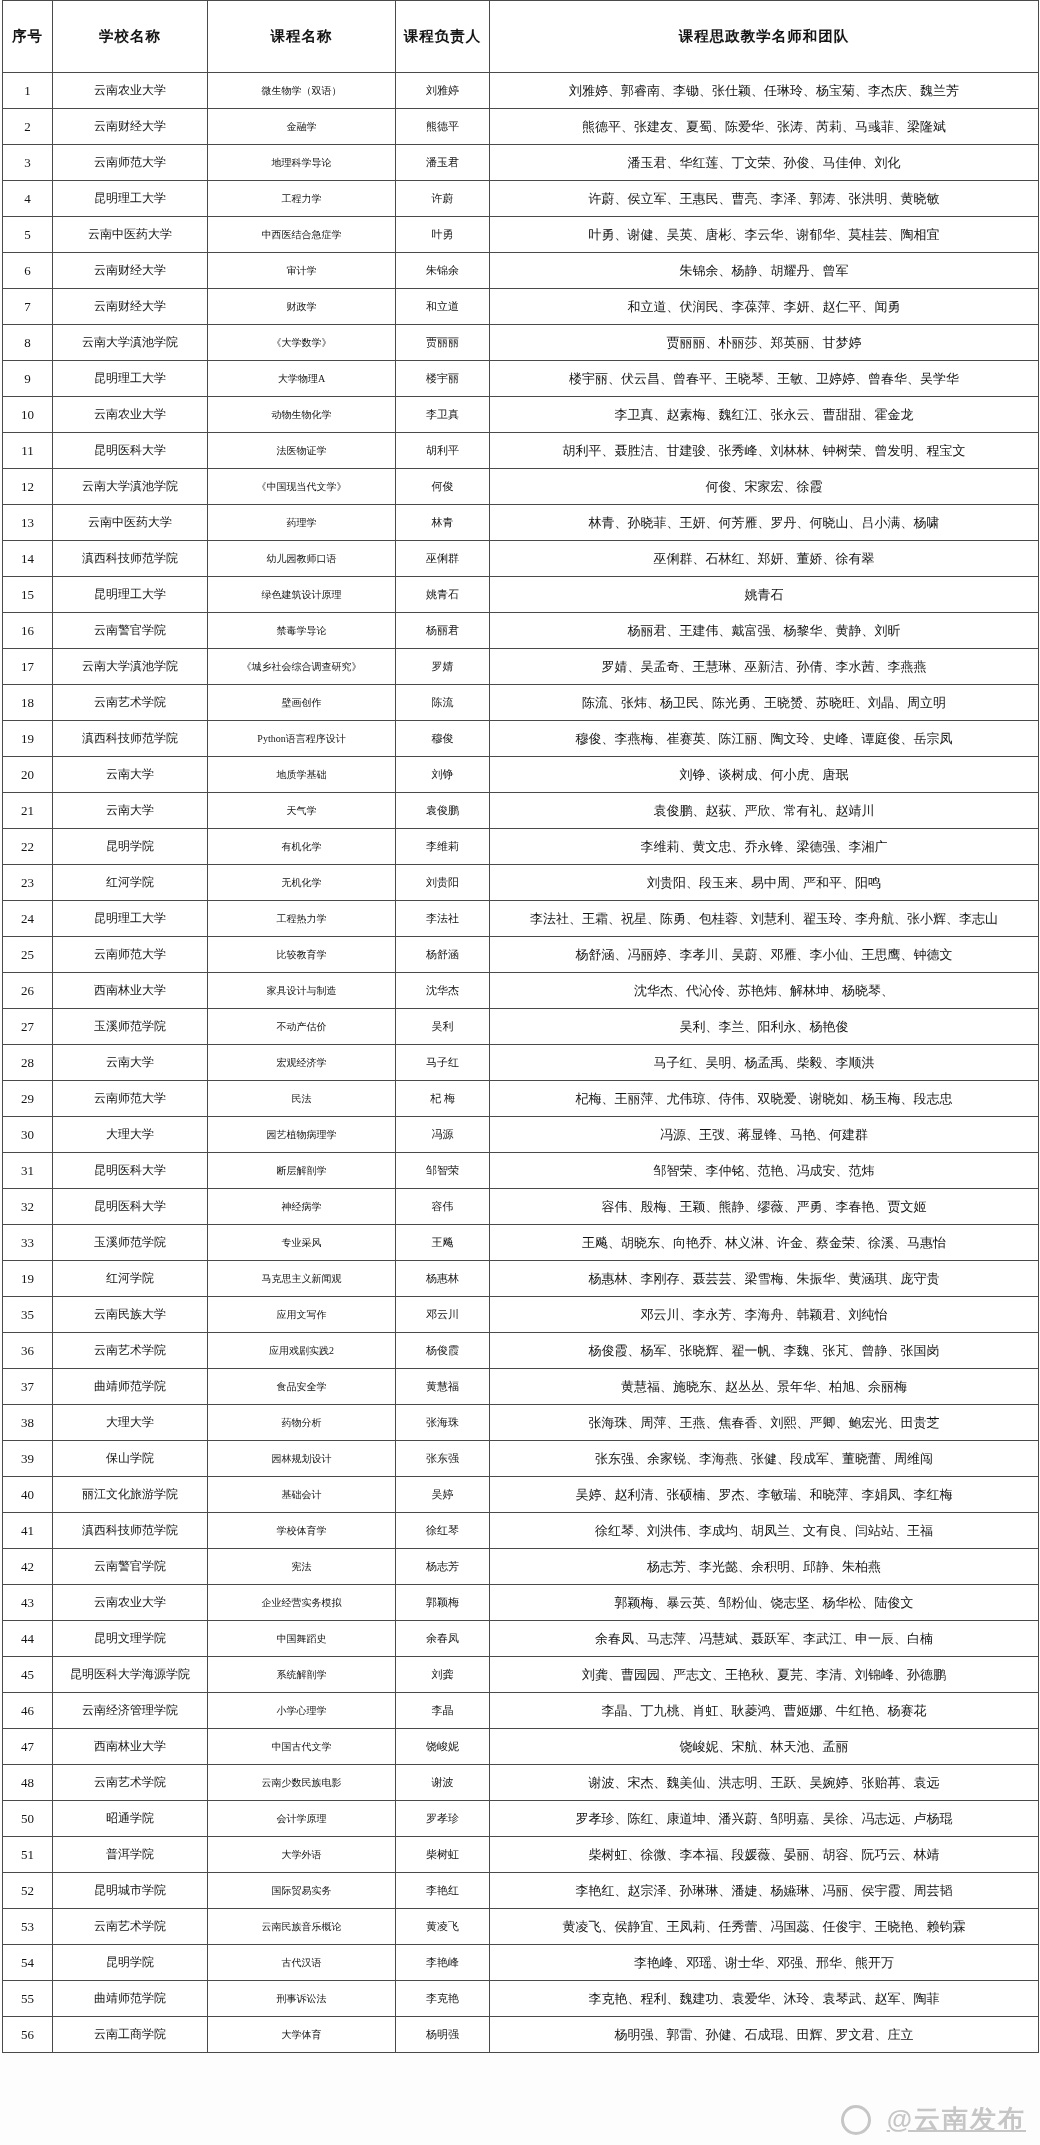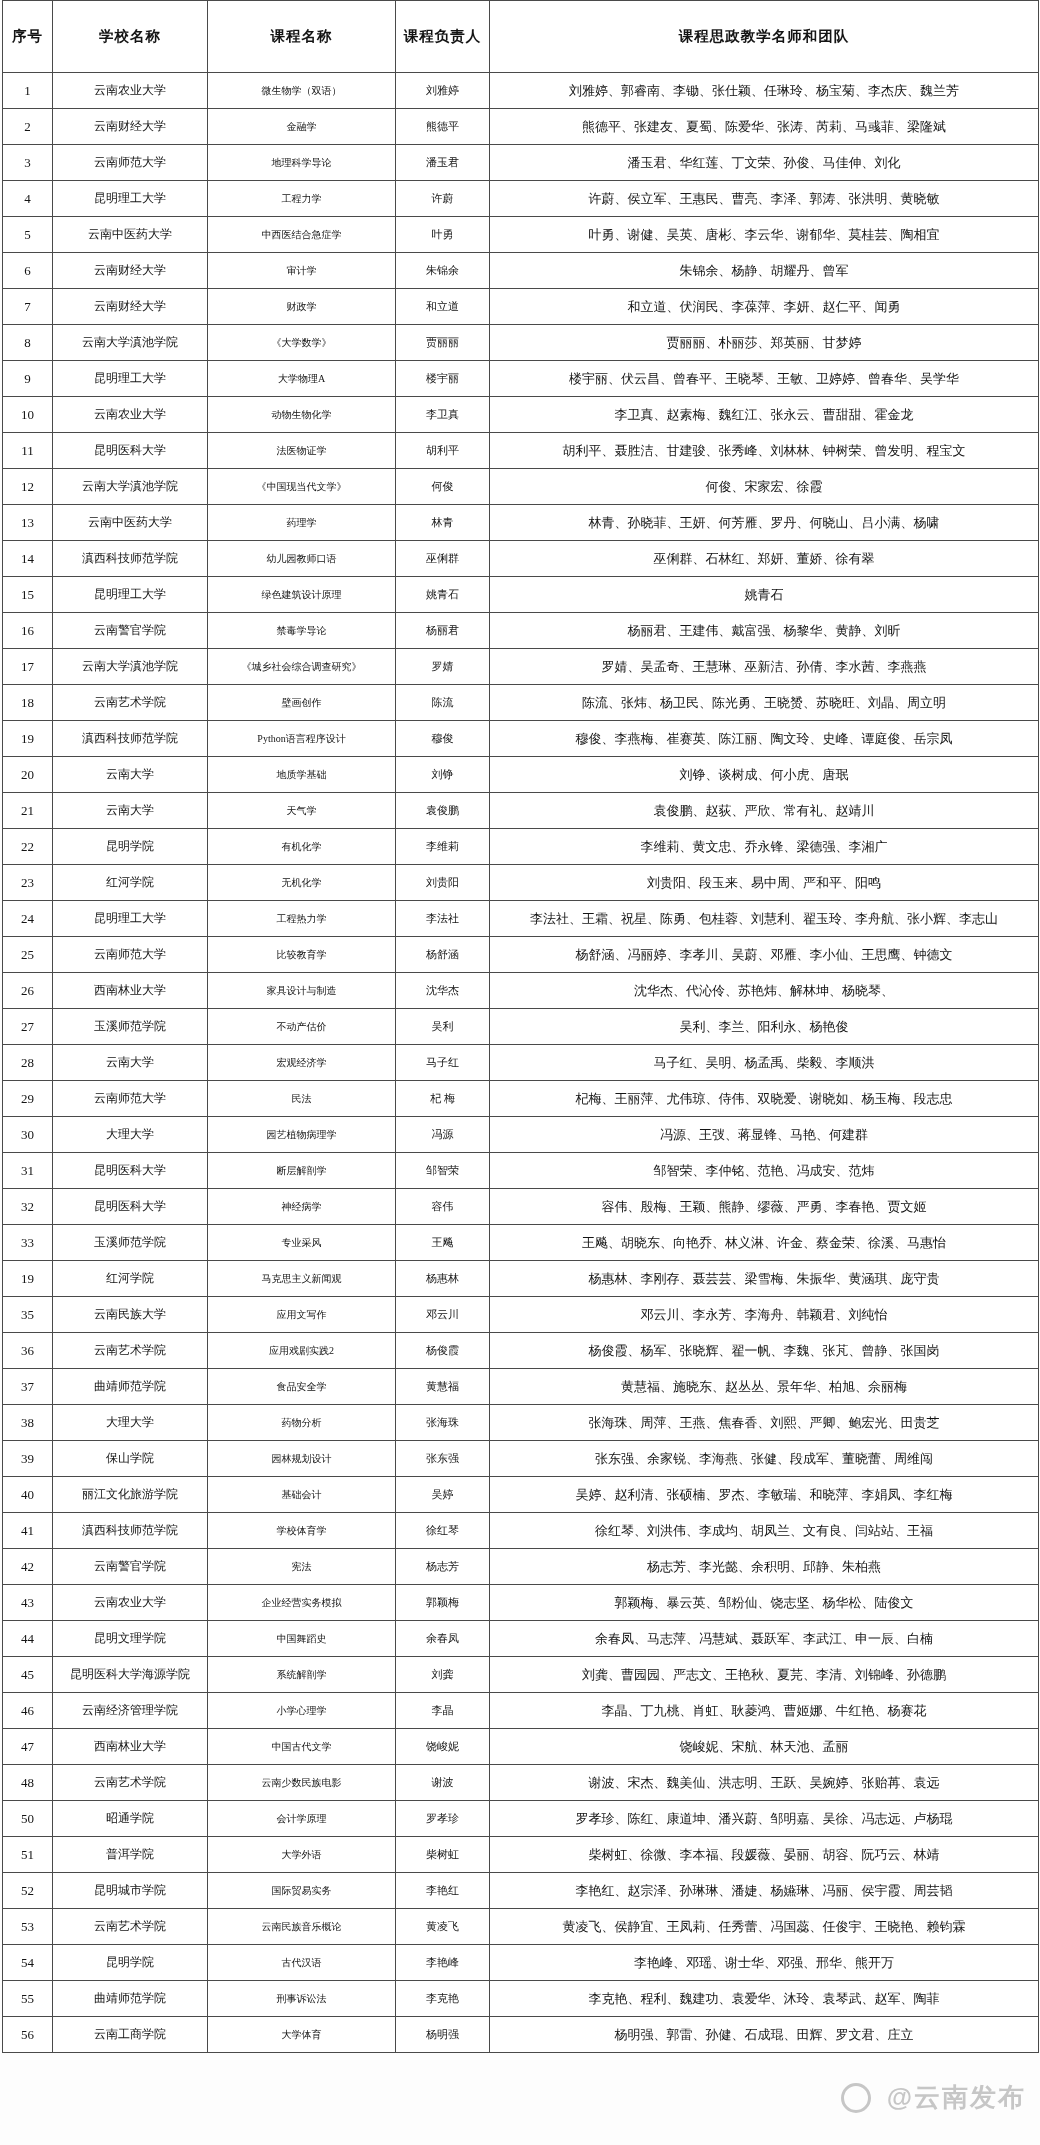--- a/index.html
+++ b/index.html
@@ -25,26 +25,27 @@
   .course-table th{
     height:71px;font-size:14.5px;font-weight:bold;letter-spacing:1px;
   }
   .course-table td{height:35px;}
   td.cell-no{font-size:13px;}
   td.cell-school{font-size:12px;}
   td.cell-course{font-size:10px;}
   td.cell-leader{font-size:11px;}
   td.cell-team{font-size:13px;white-space:nowrap;}
   .watermark{
-    position:absolute;right:14px;bottom:30px;
+    position:absolute;right:14px;bottom:8px;
     display:flex;align-items:center;gap:16px;
     color:#9a9a9a;opacity:0.55;font-size:26px;
     font-weight:bold;letter-spacing:2px;
     font-family:"Liberation Sans","DejaVu Sans",sans-serif;
     pointer-events:none;
+    text-decoration:underline;
   }
   .wm-logo{
     width:30px;height:30px;border:3px solid #9a9a9a;border-radius:50%;
     display:inline-flex;align-items:center;justify-content:center;
     font-size:16px;box-sizing:border-box;
   }
 </style>
 </head>
 <body>
 

